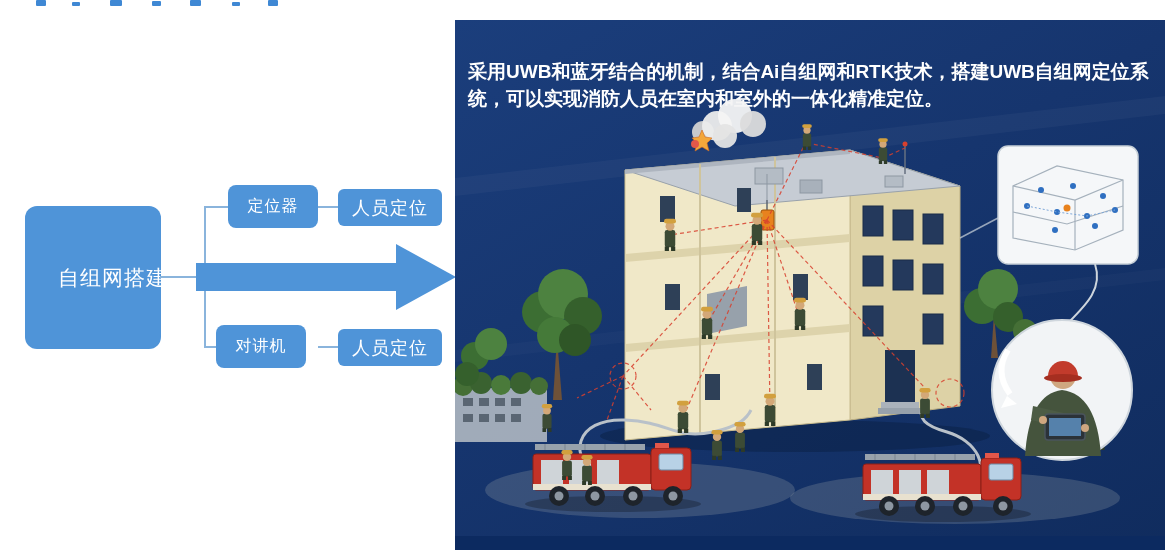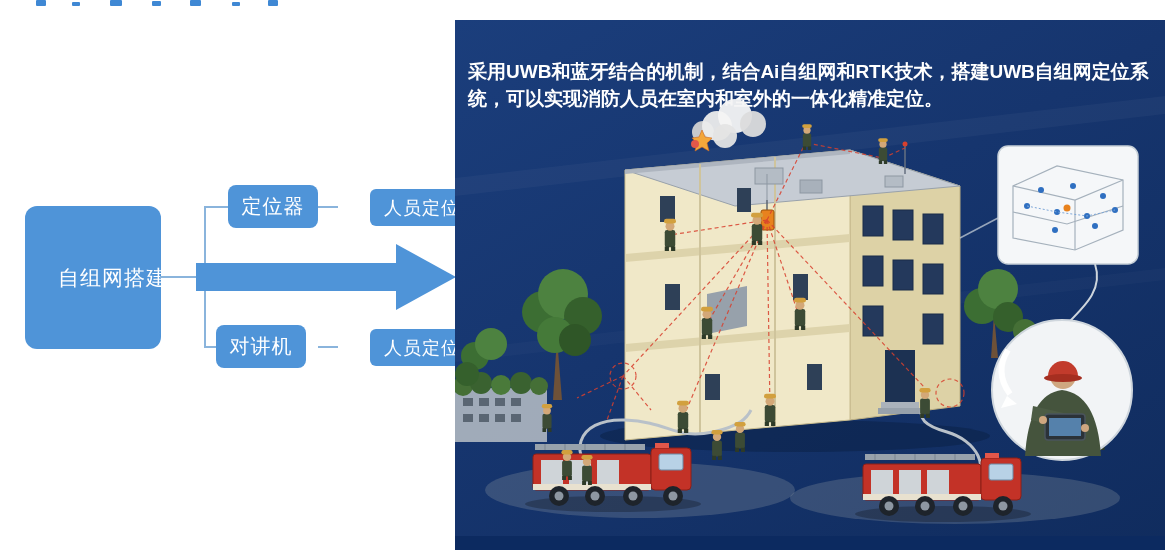--- a/index.html
+++ b/index.html
@@ -19,22 +19,22 @@
   
   .flow-box {
     position: absolute;
     background: var(--flow-blue, #4f94d8);
     color: var(--text-on-blue, #ffffff);
     display: flex; align-items: center; justify-content: center;
     letter-spacing: 1px;
     white-space: nowrap;
   }
   .root-box   { left: 25px;  top: 206px; width: 136px; height: 143px; border-radius: 12px; font-size: 21px; padding-left: 40px; }
-  .branch-box { width: 90px;  height: 43px; border-radius: 8px; font-size: 20px; }
-  .result-box { width: 104px; height: 37px; border-radius: 6px; font-size: 18px; margin-left: 32px; }
+  .branch-box { width: 90px;  height: 43px; border-radius: 8px; font-size: 16px; }
+  .result-box { width: 104px; height: 37px; border-radius: 6px; font-size: 18px; }
   .connector  { position: absolute; background: var(--connector, #8ab4dc); }
 
   
   .panel {
     position: absolute;
     left: 455px; top: 20px; width: 710px; height: 530px;
     background: linear-gradient(150deg, #1b3e7c 0%, var(--panel-bg, #16356e) 45%, #102c5e 100%);
     overflow: hidden;
   }
   .panel-desc {

